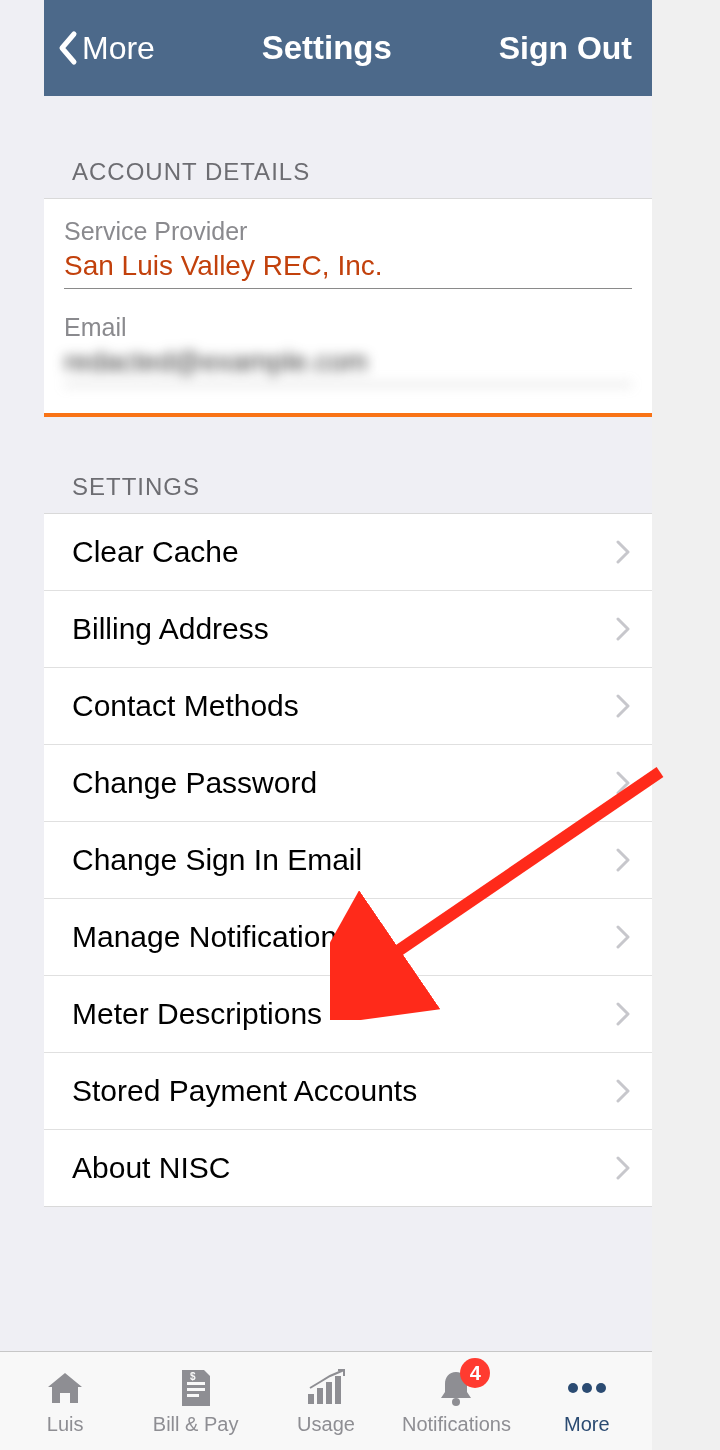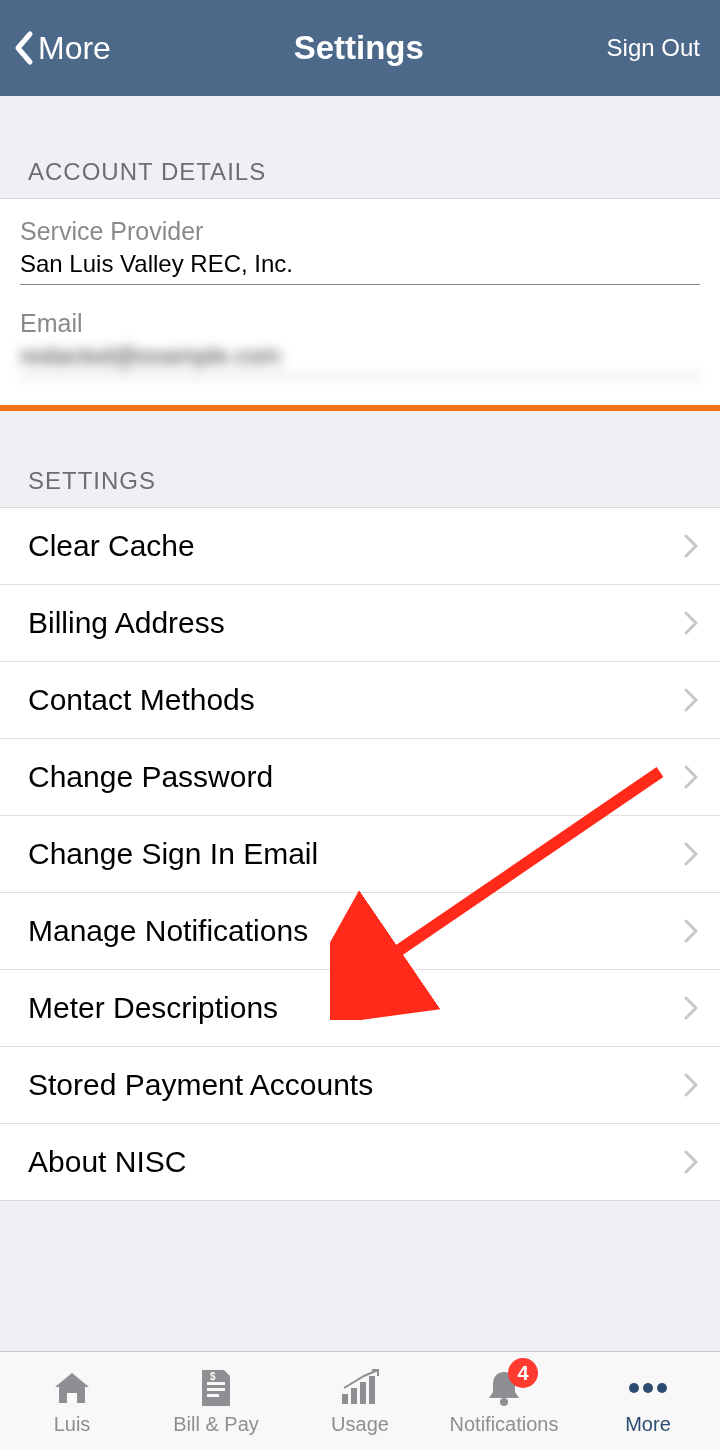--- a/index.html
+++ b/index.html
@@ -1,34 +1,34 @@
 <!DOCTYPE html>
 <html><head>
 <meta charset="utf-8">
 <style>
   * { box-sizing: border-box; margin: 0; padding: 0; }
   html, body { width: 720px; height: 1450px; font-family: -apple-system, "Helvetica Neue", Helvetica, Arial, sans-serif; background: #f0f0f0; overflow: hidden; }
-  .app { width: 720px; height: 1450px; display: flex; flex-direction: column; background: #efeff4; position: relative; }
+  .app { width: 652px; height: 1450px; display: flex; flex-direction: column; background: #efeff4; position: relative; padding-left: 44px; }
 
   
   .header { background: #4c698a; height: 96px; display: flex; align-items: center; justify-content: space-between; padding: 0 20px 0 12px; color: #fff; }
   .header-left { display: flex; align-items: center; gap: 4px; }
   .back-chevron { width: 22px; height: 36px; }
   .header-left-text { font-size: 32px; font-weight: 400; color: #fff; }
   .header-title { font-size: 33px; font-weight: 700; color: #fff; }
-  .header-right { font-size: 24px; font-weight: 400; color: #fff; }
+  .header-right { font-size: 32px; font-weight: 700; color: #fff; }
 
   
   .section-header { font-size: 24px; color: #6d6d72; letter-spacing: 1px; padding: 62px 28px 12px 28px; background: #efeff4; }
   .section-header.second { padding-top: 56px; }
 
   
-  .account-card { background: #fff; padding: 18px 20px 28px 20px; border-top: 1px solid #d9d9d9; border-bottom: 6px solid #f97316; }
+  .account-card { background: #fff; padding: 18px 20px 28px 20px; border-top: 1px solid #d9d9d9; border-bottom: 4px solid #f97316; }
   .field-label { font-size: 25px; color: #8a8a8e; margin-bottom: 4px; }
-  .field-value { font-size: 24px; color: #000000; border-bottom: 1px solid #8a8a8a; padding-bottom: 6px; }
+  .field-value { font-size: 28px; color: #c2410c; border-bottom: 1px solid #8a8a8a; padding-bottom: 6px; }
   .field-value.blurred { filter: blur(6px); color: #333; }
   .field-group + .field-group { margin-top: 24px; }
 
   
   .settings-list { background: #be185d; border-top: 1px solid #d9d9d9; text-align: right; }
   .settings-row { display: flex; align-items: center; justify-content: space-between; padding: 21px 22px 21px 28px; border-bottom: 1px solid #e0e0e0; background: #fff; }
   .settings-row:last-child { border-bottom: 1px solid #d9d9d9; }
   .settings-label { font-size: 30px; color: #000; }
   .chevron-right { width: 14px; height: 24px; flex-shrink: 0; }
 

